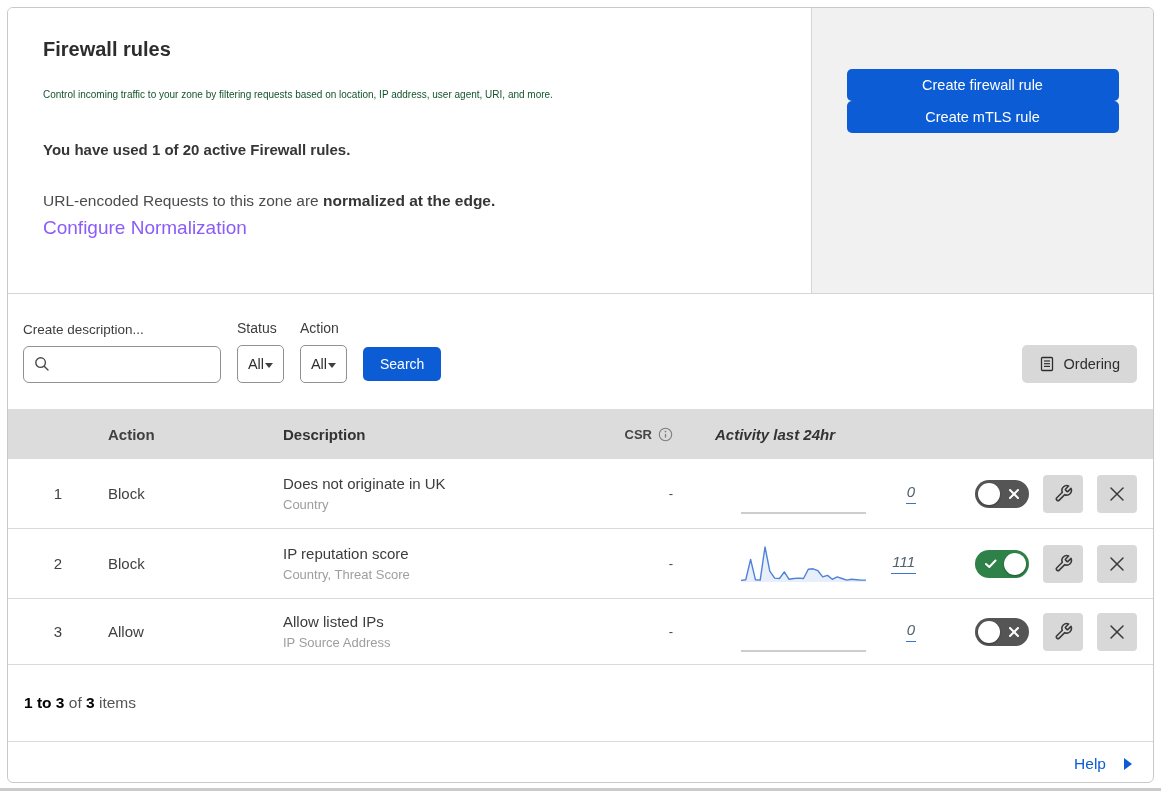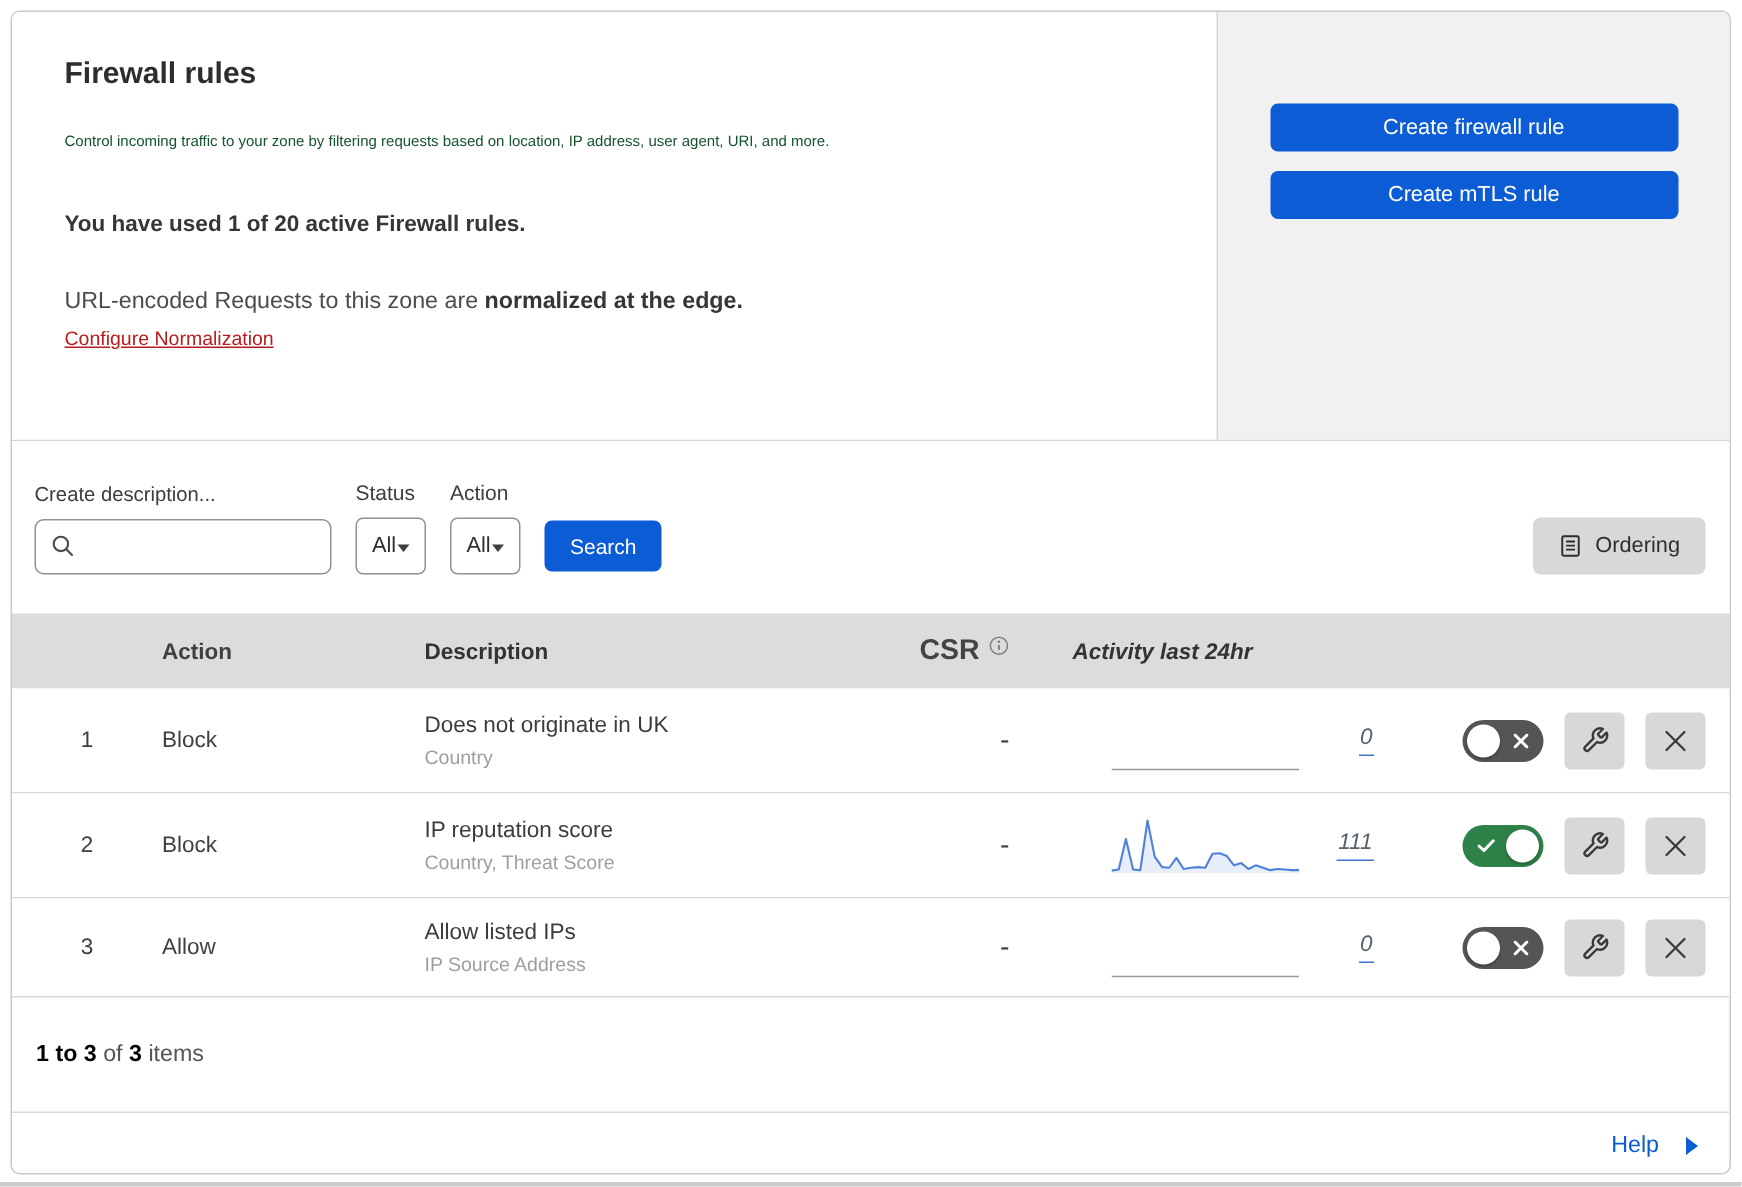--- a/index.html
+++ b/index.html
@@ -10,22 +10,22 @@
   .bottom-strip { position:absolute; left:0; bottom:0; width:1161px; height:3px; background:#cbcbcb; }
 
   
   .header-section { display:flex; height:286px; border-bottom:1px solid #d5d5d5; }
   .header-left { width:804px; border-right:1px solid #d5d5d5; padding:30px 48px 0 35px; background:#fff; }
   .page-title { font-size:20px; font-weight:600; color:#2d2d2d; margin-bottom:20px; }
   .desc { font-size:10px; line-height:28px; color:#14532d; max-width:705px; margin-bottom:32px; }
   .usage { font-size:15px; font-weight:700; color:#363636; margin-bottom:34px; }
   .norm { font-size:15.5px; color:#4c4c4c; margin-bottom:7px; }
   .norm strong { color:#363636; }
-  .cfg-link { display:inline-block; font-size:13px; color:#b91c1c; text-decoration:underline; cursor:pointer; }
-  .header-right { flex:1; background:#f1f1f1; padding-top:61px; display:flex; flex-direction:column; align-items:center; gap:13px; }
+  .cfg-link { display:inline-block; font-size:19px; color:#8b5cf6; cursor:pointer; }
+  .header-right { flex:1; background:#f1f1f1; padding-top:61px; display:flex; flex-direction:column; align-items:center; }
   .btn-primary { width:272px; height:32px; background:#0b5cd5; color:#fff; border:none; border-radius:5px;
     font-size:14.5px; font-family:inherit; cursor:pointer; }
 
   
   .filter-bar { height:115px; display:flex; align-items:flex-end; padding:0 16px 26px 15px; background:#fff; }
   .fgroup { margin-right:16px; }
   .fgroup .flabel { font-size:13.5px; color:#3d3d3d; margin-bottom:9px; display:block; }
   .fgroup.small .flabel { font-size:14px; }
   .search-wrap { position:relative; width:198px; }
   .search-wrap input { width:198px; height:37px; border:1px solid #919191; border-radius:6px;
@@ -42,21 +42,21 @@
 
   
   .thead { height:50px; background:#dcdcdc; display:flex; align-items:center; font-size:15px; font-weight:600; color:#333; }
   .trow { height:70px; display:flex; align-items:center; border-bottom:1px solid #d9d9d9; background:#fff; }
   .trow.last { height:66px; }
   .col-num { width:100px; text-align:center; font-size:15px; color:#404040; }
   .col-action { width:175px; font-size:15px; color:#404040; }
   .col-desc { width:330px; }
   .col-desc .dtitle { font-size:15px; color:#3c3c3c; margin-bottom:5px; }
   .col-desc .dsub { font-size:13px; color:#9e9e9e; }
-  .col-csr { width:70px; text-align:right; padding-right:10px; font-size:19px; color:#444;
+  .col-csr { width:70px; text-align:right; padding-right:10px; font-size:13px; color:#444;
     display:flex; align-items:flex-start; justify-content:flex-end; gap:6px; }
   .col-activity { width:201px; margin-left:32px; display:flex; align-items:center; justify-content:space-between;font-style:italic; }
   .col-activity .spark { margin-left:26px; display:inline-flex; }
   .count-link { font-size:15px; color:#55616b; text-decoration:none; border-bottom:1px solid #3b74c9;
     padding:0 1px 3px 1px; cursor:pointer; }
   .col-controls { margin-left:auto; margin-right:16px; display:flex; align-items:center; gap:14px; }
 
   
   .toggle { width:54px; height:28px; border-radius:14px; position:relative; cursor:pointer; }
   .toggle.off { background:#555; }

